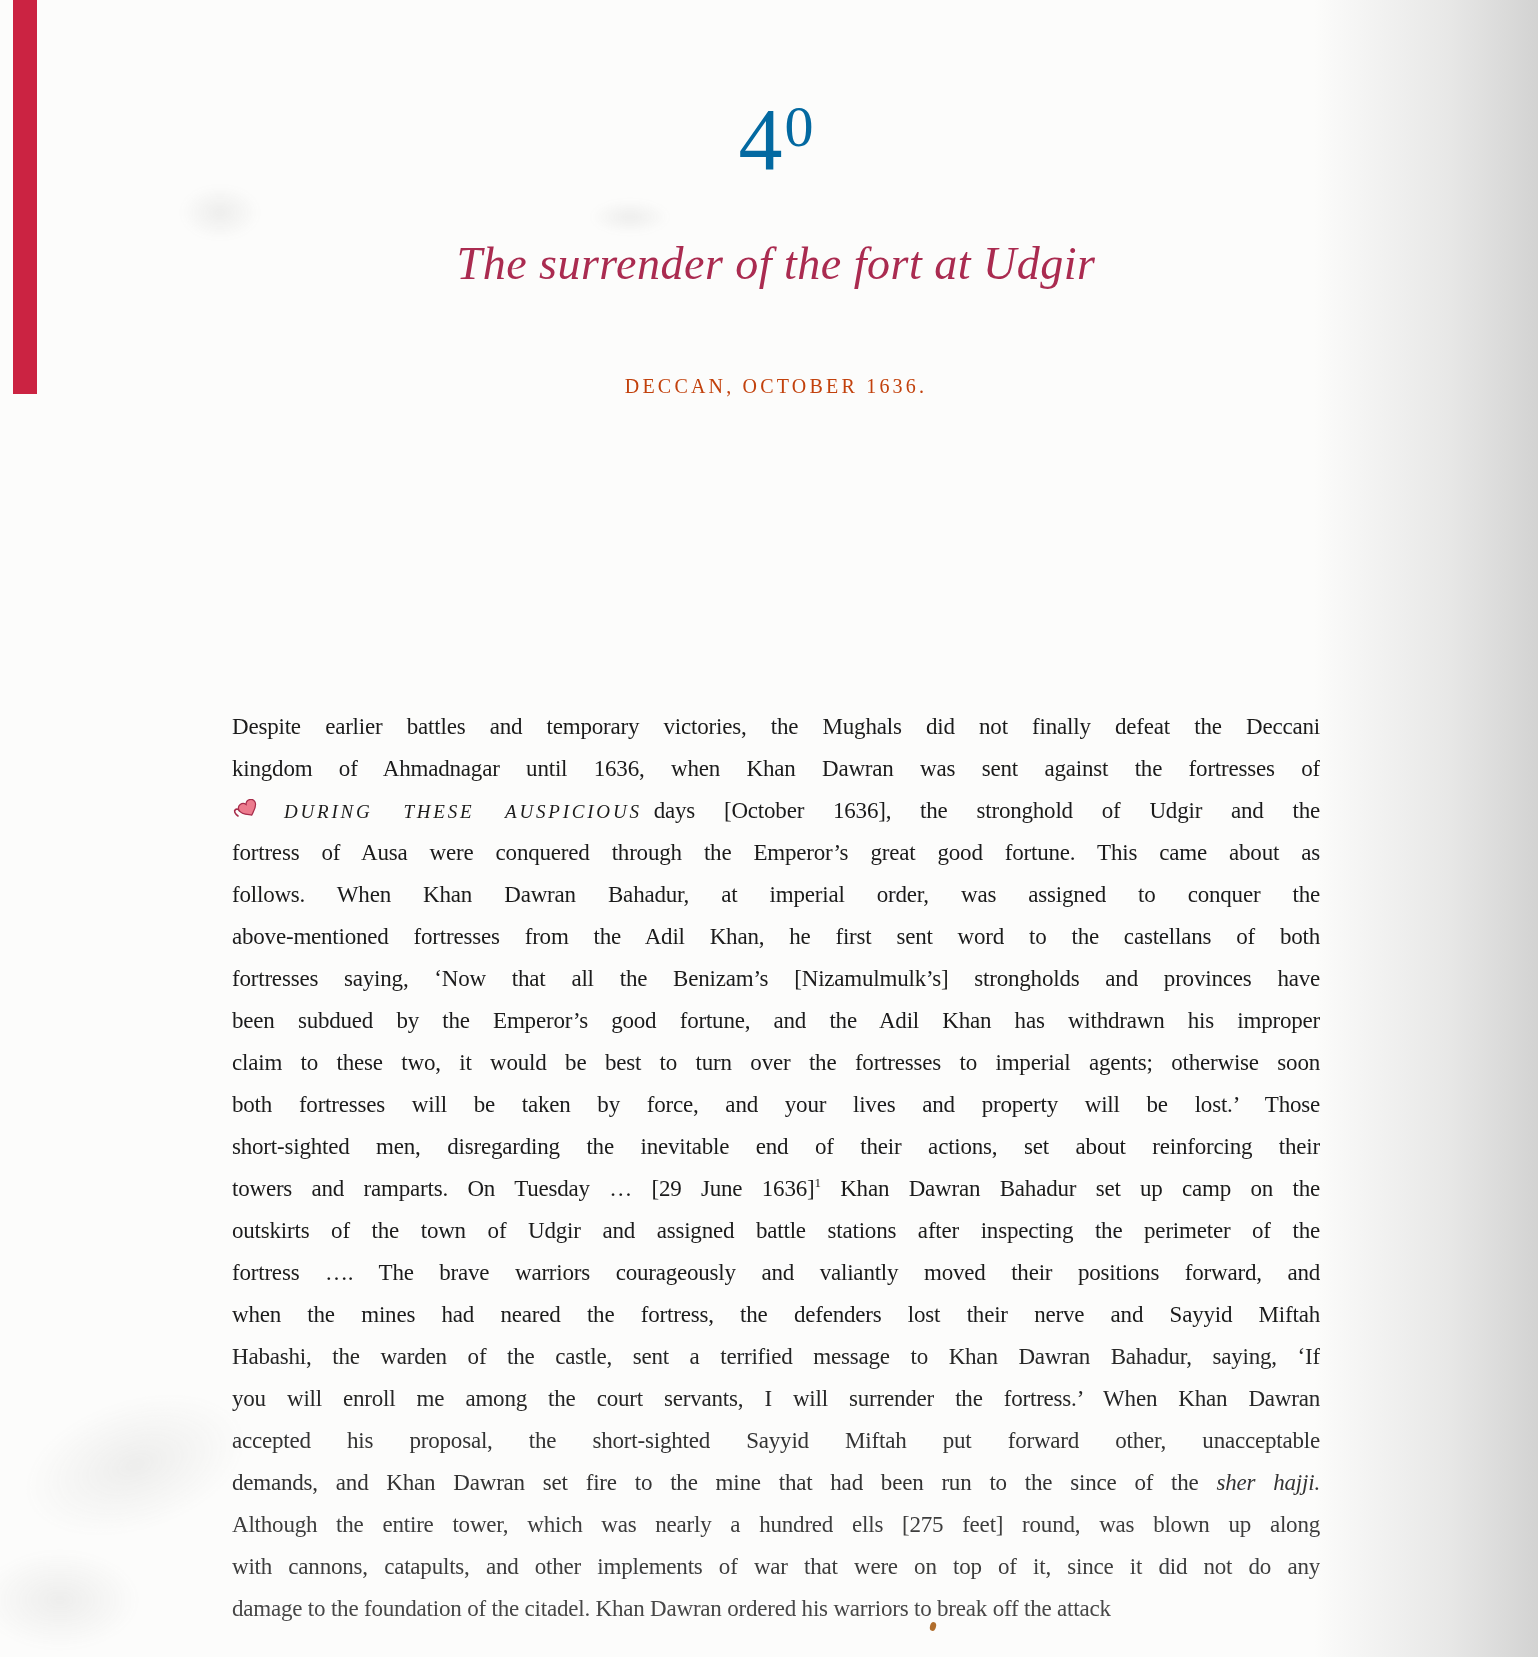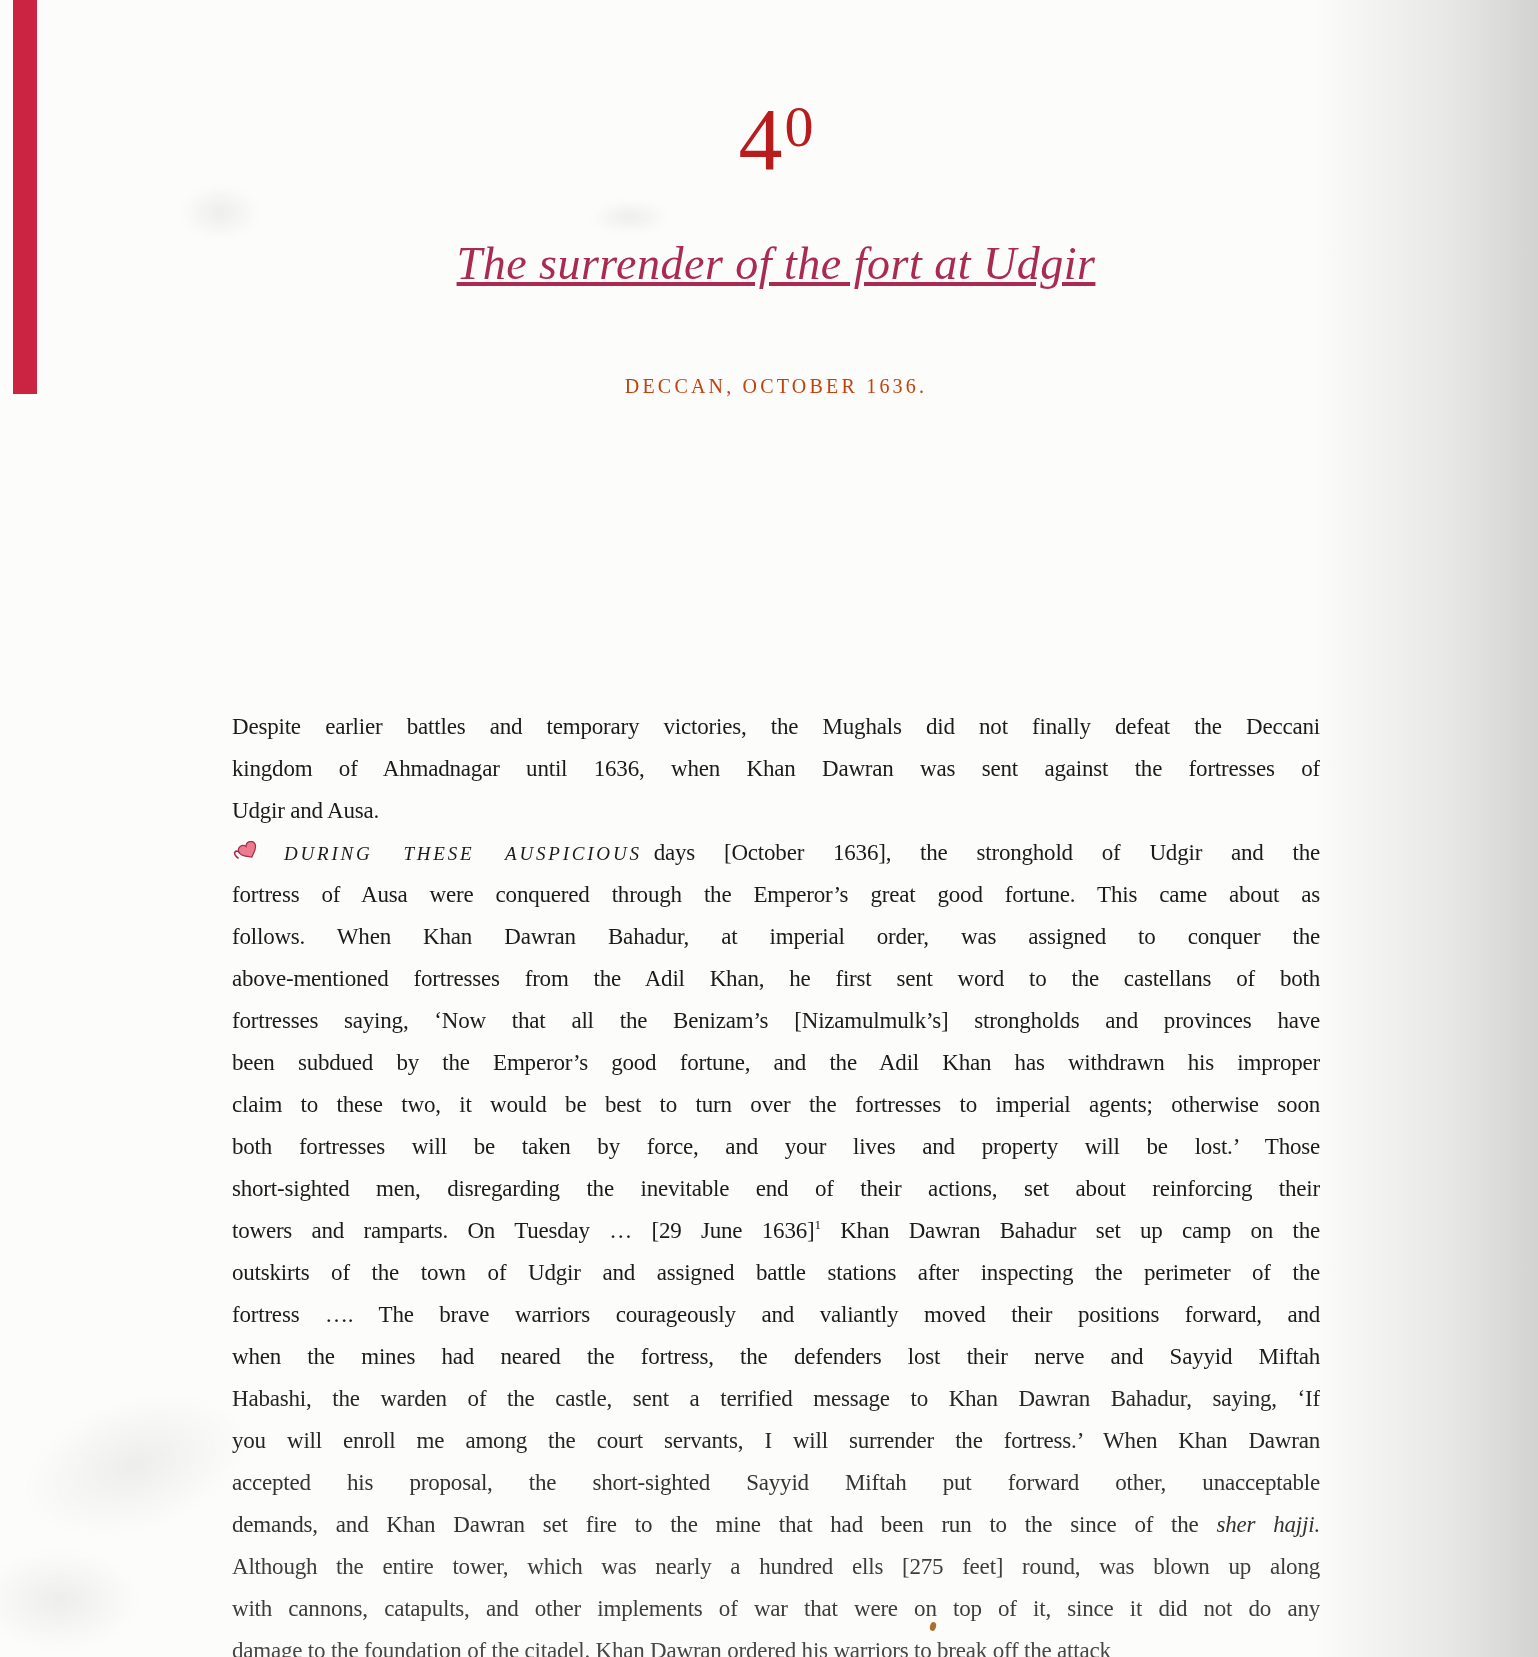--- a/index.html
+++ b/index.html
@@ -27,21 +27,21 @@
   .chapter-header {
     position: absolute;
     left: 232px;
     width: 1088px;
     top: 0;
     text-align: center;
   }
   .chapter-number {
     position: absolute;
     top: 96px; left: 0; right: 0;
-    color: #b91c1c;
+    color: #0369a1;
     line-height: 1;
   }
   .chapter-number .n4 { font-size: 88px; }
   .chapter-number .n0 { font-size: 58px; vertical-align: 23px; margin-left: 2px; }
 
   .title {
     position: absolute;
     top: 236px; left: 0; right: 0;
     margin: 0;
     font-style: italic;
@@ -145,32 +145,31 @@
 
   <div class="red-bar" style="background: rgb(203, 35, 66);"></div>
 
   <div class="smudge s1"></div>
   <div class="smudge s2"></div>
   <div class="smudge s3"></div>
   <div class="smudge s4"></div>
 
   <header class="chapter-header">
     <div class="chapter-number"><span class="n4">4</span><span class="n0">0</span></div>
-    <h1 class="title" style="color: rgb(170, 43, 80); text-decoration: underline;">
+    <h1 class="title" style="color: rgb(170, 43, 80);">
       <div>The surrender of the fort at Udgir</div>
     </h1>
     <div class="caption">
       <div>DECCAN, OCTOBER 1636.</div>
     </div>
   </header>
 
   <main class="body-text">
     <div class="bline">Despite earlier battles and temporary victories, the Mughals did not finally defeat the Deccani</div>
     <div class="bline">kingdom of Ahmadnagar until 1636, when Khan Dawran was sent against the fortresses of</div>
-    <div class="bline endline">Udgir and Ausa.</div>
 
     <div class="bline">
       <span class="orn"><svg width="30" height="22" viewBox="0 0 30 22" xmlns="http://www.w3.org/2000/svg">
             <path d="M6 17 C3 15 1.5 12 3.5 10.5 C5 9.5 7 10.5 7.5 12" fill="none" stroke="#a72c4a" stroke-width="1.6" stroke-linecap="round"></path>
             <path transform="rotate(-28 16 9)" d="M16 5 C14 0.5 7 1.5 7 7 C7 11.5 12 14 16 17 C20 14 25 11.5 25 7 C25 1.5 18 0.5 16 5 Z" fill="#ec7b8d" stroke="#a72c4a" stroke-width="1.2"></path>
           </svg></span><span class="lead-caps">DURING THESE AUSPICIOUS</span><span>days [October 1636], the stronghold of Udgir and the</span>
     </div>
 
     <div class="bline">fortress of Ausa were conquered through the Emperor’s great good fortune. This came about as</div>
     <div class="bline">follows. When Khan Dawran Bahadur, at imperial order, was assigned to conquer the</div>

